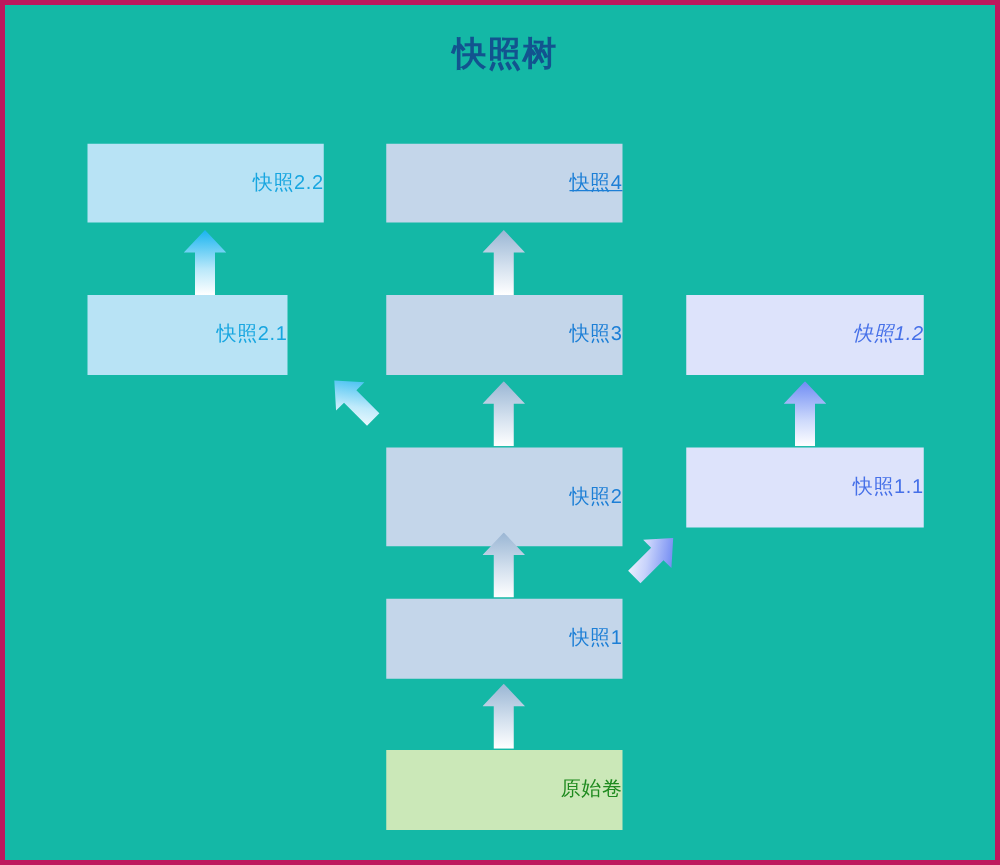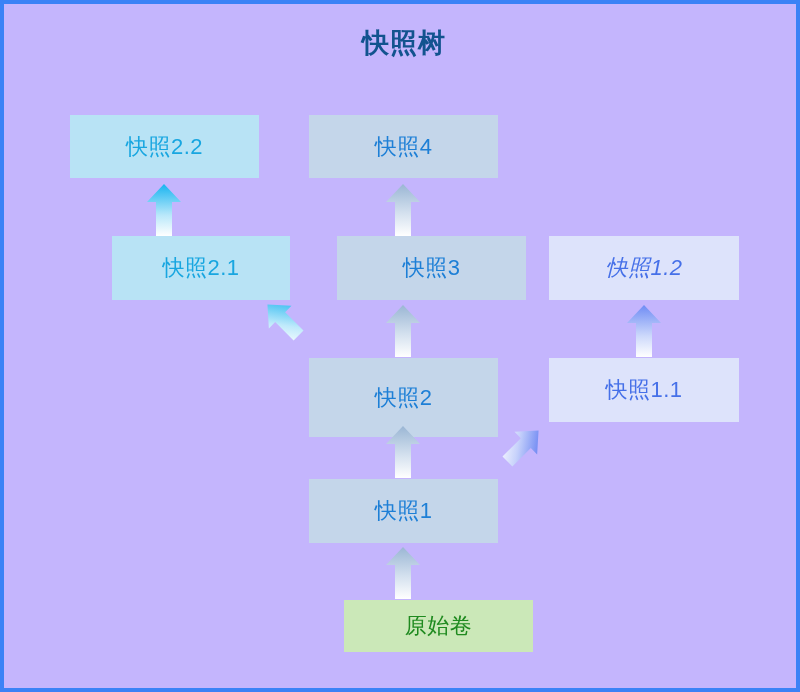--- a/index.html
+++ b/index.html
@@ -12,22 +12,22 @@
     height: 692px;
     overflow: hidden;
     font-family: "Liberation Sans", "DejaVu Sans", sans-serif;
   }
 
   #canvas {
     position: relative;
     width: 800px;
     height: 692px;
     box-sizing: border-box;
-    background: #c4b5fd;
-    border: 4px solid #3b82f6;
+    background: #14b8a6;
+    border: 4px solid #be185d;
     overflow: hidden;
   }
 
   
   #diagram-title {
     position: absolute;
     left: 0;
     top: 20px;
     width: 800px;
     text-align: center;
@@ -37,22 +37,22 @@
     letter-spacing: 1px;
     line-height: 38px;
   }
 
   
   .node {
     position: absolute;
     box-sizing: border-box;
     display: flex;
     align-items: center;
-    justify-content: center;
-    font-size: 22px;
+    justify-content: flex-end;
+    font-size: 16px;
     line-height: 1;
     letter-spacing: 0.5px;
     user-select: none;
   }
 
   .node.cyan   { background: #b8e3f5; color: #18a6e0; }
   .node.steel  { background: #c4d6ea; color: #1d7fd6; }
   .node.lav    { background: #dde3fb; color: #4670e8; }
   .node.green  { background: #cbe8b8; color: #1f8a1f; }
 
@@ -76,41 +76,41 @@
 <body>
 
 <div id="canvas">
 
   <div id="diagram-title">快照树</div>
 
   <div class="node cyan" style="left:66px;  top:111px; width:189px; height:63px;">
     <span>快照2.2</span>
   </div>
 
-  <div class="node cyan" style="left:66px;  top:232px; width:178px; height:64px;margin-left:42px;">
+  <div class="node cyan" style="left:66px;  top:232px; width:160px; height:64px;">
     <span>快照2.1</span>
   </div>
 
-  <div class="node steel" style="left:305px; top:111px; width:189px; height:63px;">
+  <div class="node steel" style="left:305px; top:111px; width:189px; height:63px;text-decoration:underline;">
     <span>快照4</span>
   </div>
 
-  <div class="node steel" style="left:305px; top:232px; width:189px; height:64px;margin-left:28px;">
+  <div class="node steel" style="left:305px; top:232px; width:189px; height:64px;">
     <span>快照3</span>
   </div>
 
   <div class="node steel" style="left:305px; top:354px; width:189px; height:79px;">
     <span>快照2</span>
   </div>
 
   <div class="node steel" style="left:305px; top:475px; width:189px; height:64px;">
     <span>快照1</span>
   </div>
 
-  <div class="node green" style="left:305px; top:596px; width:189px; height:52px;margin-left:35px;">
+  <div class="node green" style="left:305px; top:596px; width:189px; height:64px;">
     <span>原始卷</span>
   </div>
 
   <div class="node lav" style="left:545px; top:232px; width:190px; height:64px;font-style:italic;">
     <span>快照1.2</span>
   </div>
 
   <div class="node lav" style="left:545px; top:354px; width:190px; height:64px;">
     <span>快照1.1</span>
   </div>

